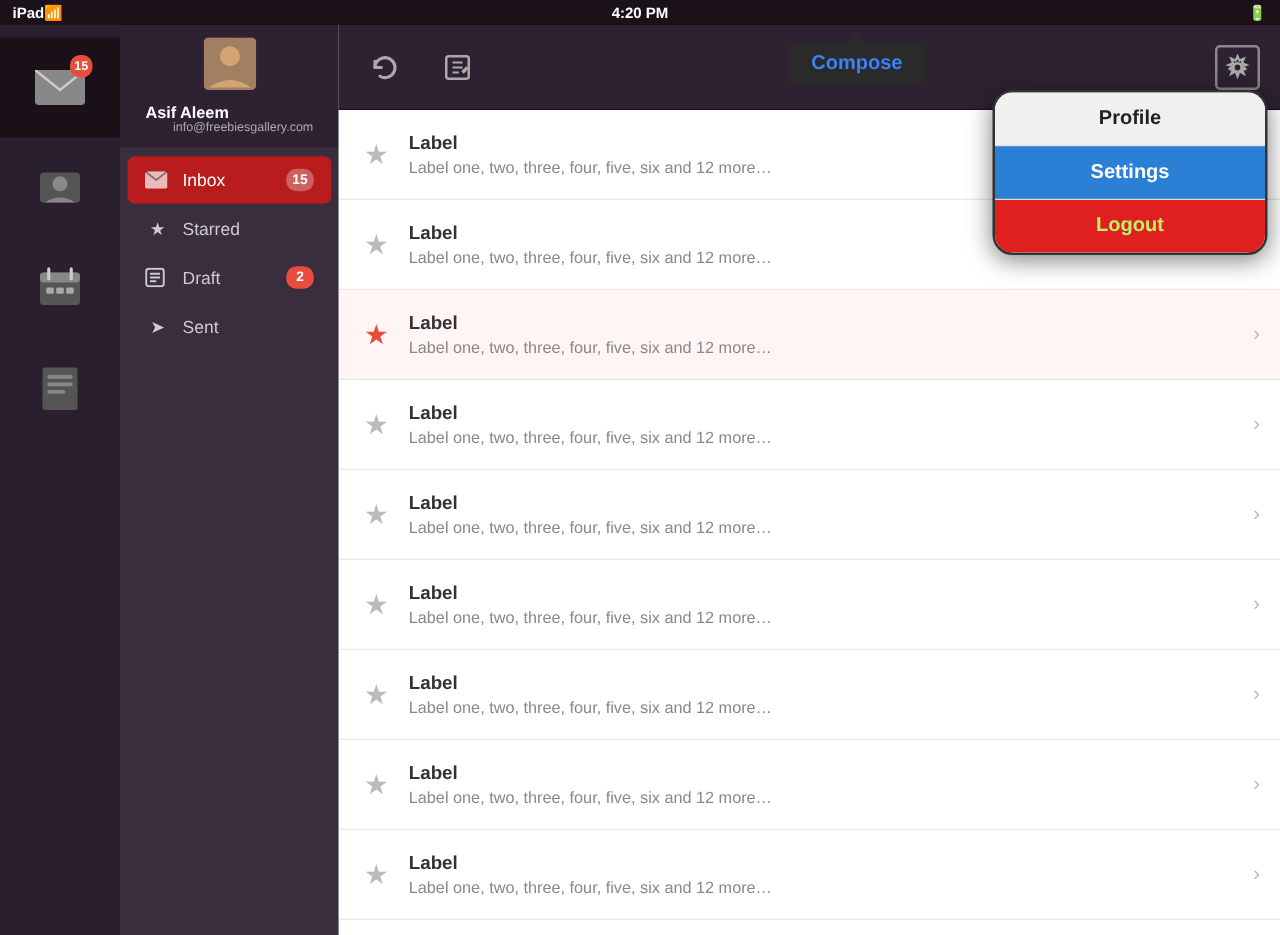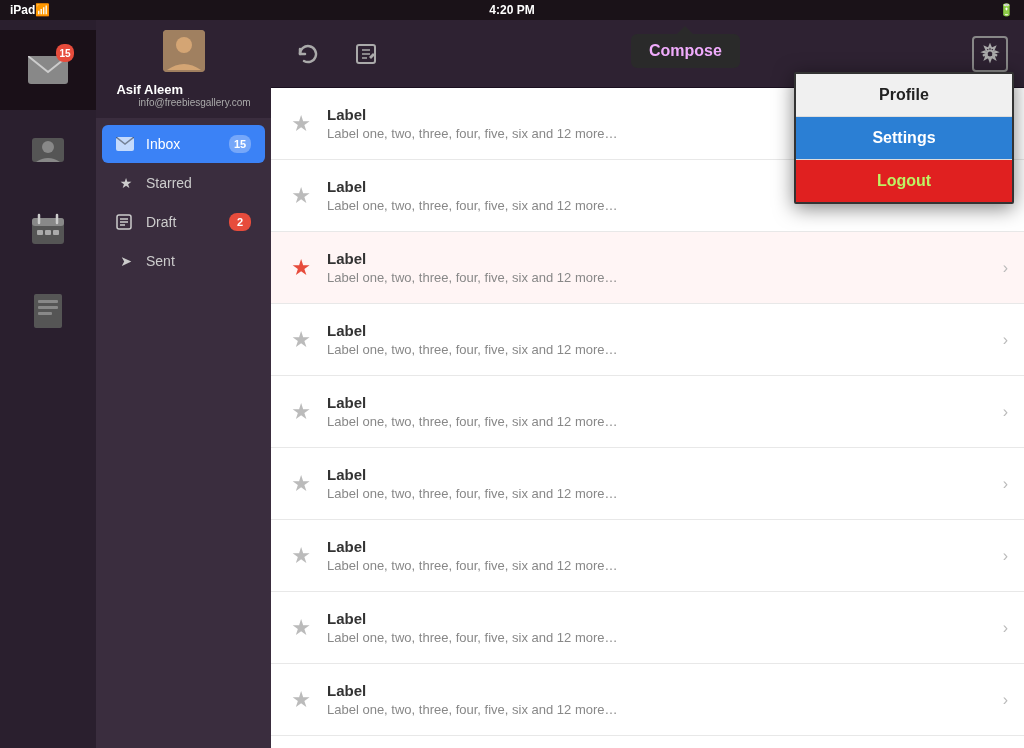--- a/index.html
+++ b/index.html
@@ -132,21 +132,21 @@
       padding: 10px 14px;
       gap: 10px;
       cursor: pointer;
       color: #ccc;
       font-size: 14px;
       font-weight: 500;
       border-radius: 6px;
       margin: 1px 6px;
     }
     .nav-item.active {
-      background: #3b82f6;
+      background: #b91c1c;
       color: #fff;
       text-align: right;
     }
     .nav-icon { width: 20px; text-align: center; font-size: 14px; }
     .nav-badge {
       margin-left: auto;
       background: #e74c3c;
       color: #fff;
       font-size: 11px;
       font-weight: bold;
@@ -205,21 +205,21 @@
       font-size: 18px;
       cursor: pointer;
     }
 
     
     .compose-tooltip {
       position: absolute;
       top: 14px;
       left: 360px;
       background: #2a2a2a;
-      color: #f0abfc;
+      color: #3b82f6;
       padding: 8px 18px;
       border-radius: 6px;
       font-size: 16px;
       font-weight: 600;
       z-index: 200;
     }
     .compose-tooltip::after {
       content: '';
       position: absolute;
       top: -8px;
@@ -231,21 +231,21 @@
     }
 
     
     .profile-dropdown {
       position: absolute;
       top: 52px;
       right: 10px;
       width: 220px;
       background: #f0f0f0;
       border: 2px solid #333;
-      border-radius: 2px;
+      border-radius: 16px;
       overflow: hidden;
       z-index: 300;
       box-shadow: 0 4px 20px rgba(0,0,0,0.5);
     }
     .profile-dropdown::before {
       content: '';
       position: absolute;
       top: -9px;
       right: 16px;
       border-left: 8px solid transparent;

